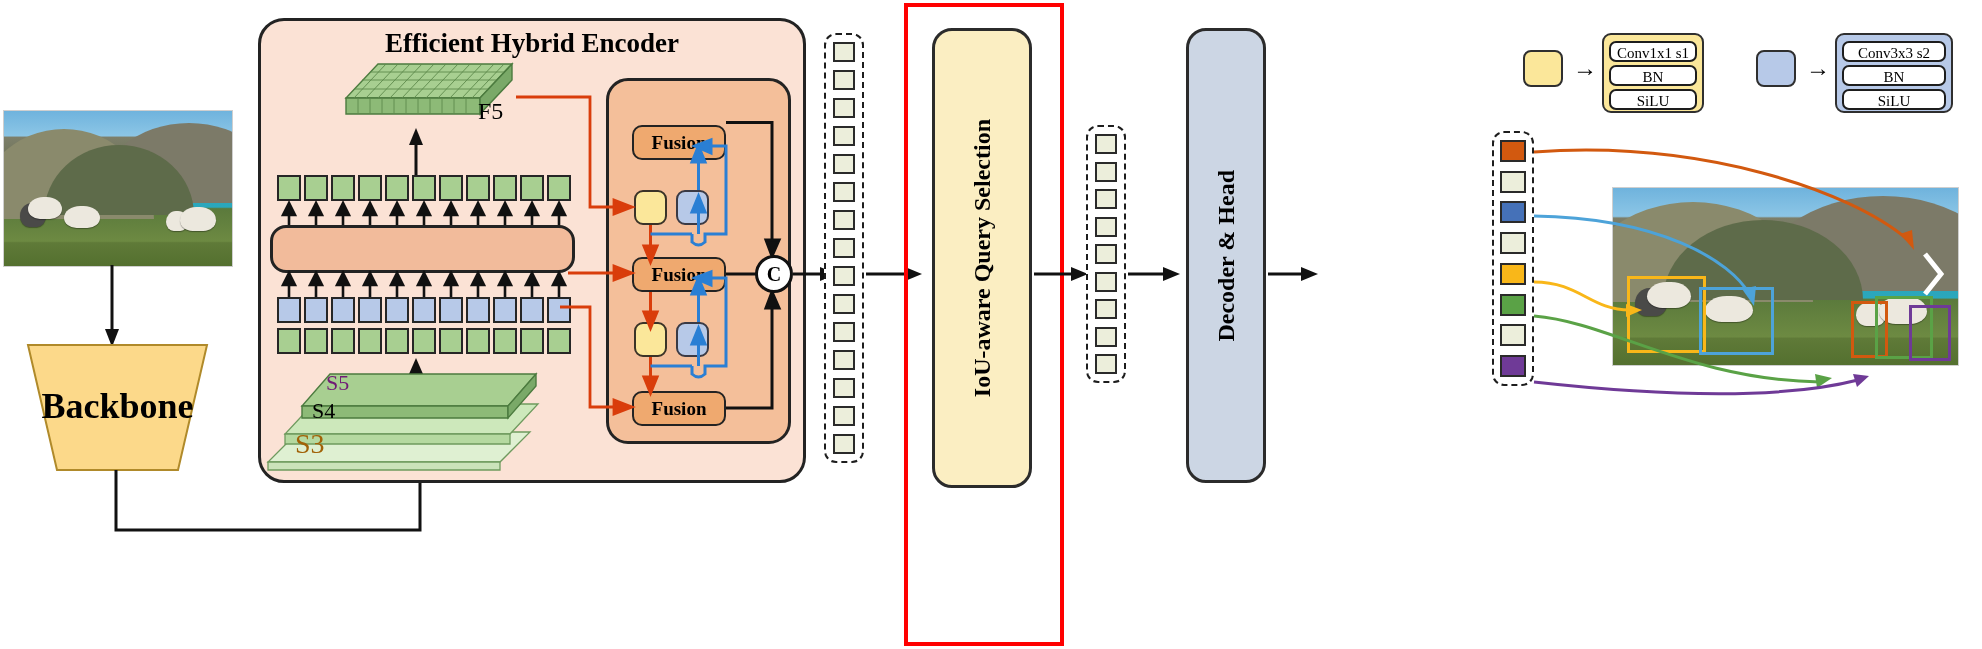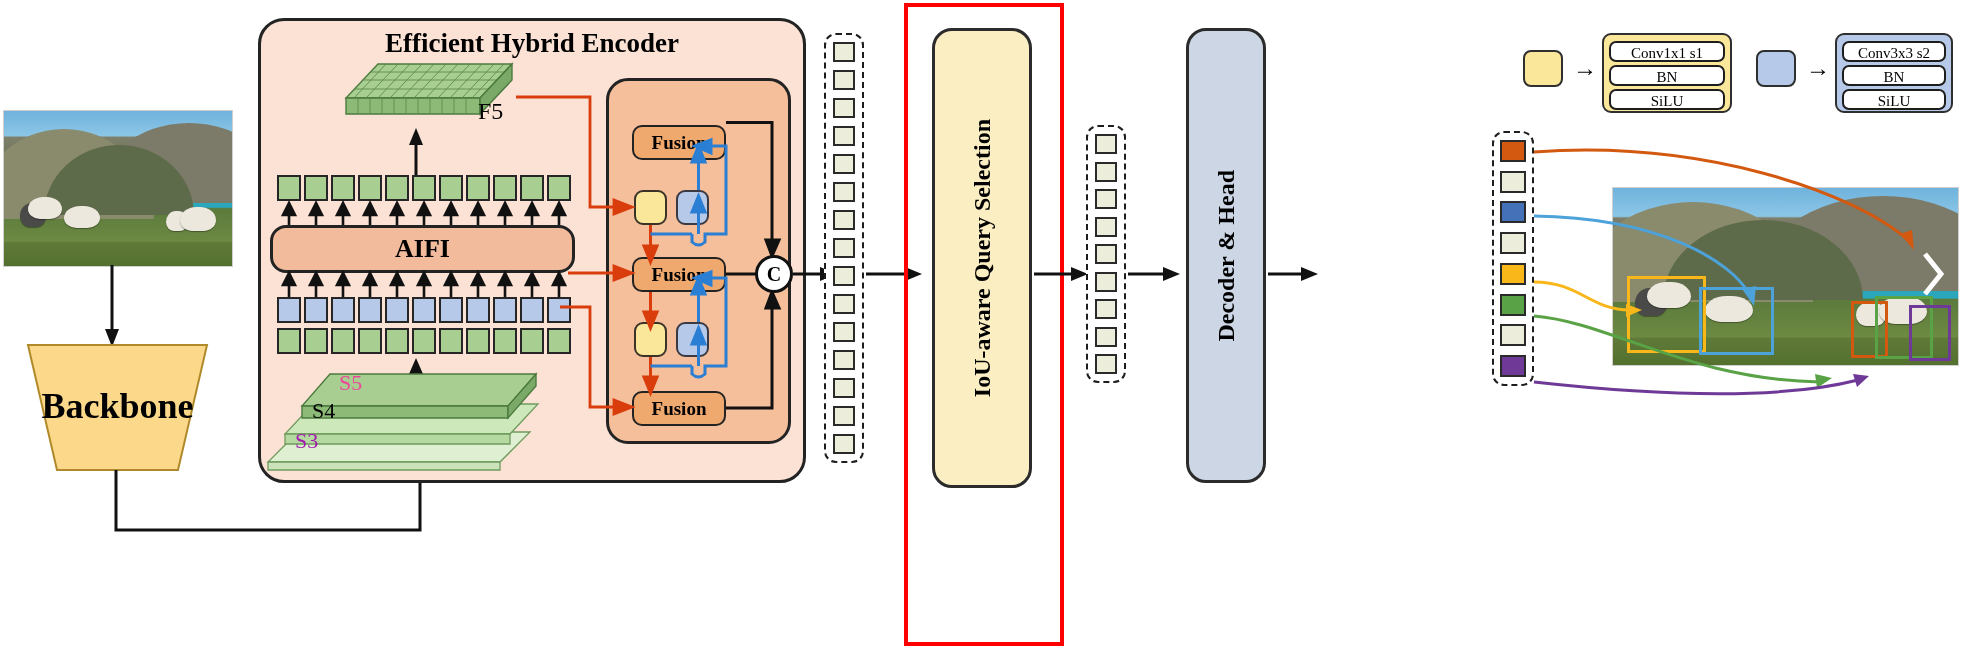--- a/index.html
+++ b/index.html
@@ -285,21 +285,20 @@
       <line x1="228" y1="24" x2="228" y2="9"></line>
         <polygon points="228,0 222,12 234,12"></polygon>
       <line x1="255" y1="24" x2="255" y2="9"></line>
         <polygon points="255,0 249,12 261,12"></polygon>
       <line x1="282" y1="24" x2="282" y2="9"></line>
         <polygon points="282,0 276,12 288,12"></polygon>
     </g>
   </svg>
 
   <div class="abs aifi-box" style="left:270px; top:225px; width:305px; height:48px;"></div>
-  <div class="abs label" style="left:270px; top:234px; width:305px; text-align:center; font-size:26px;">AIFI</div>
 
   <svg class="abs" style="left:277px; top:273px; width:300px; height:24px;">
     <g stroke="#111" stroke-width="2.6" fill="#111">
       <line x1="12" y1="24" x2="12" y2="9"></line>
         <polygon points="12,0 6,12 18,12"></polygon>
       <line x1="39" y1="24" x2="39" y2="9"></line>
         <polygon points="39,0 33,12 45,12"></polygon>
       <line x1="66" y1="24" x2="66" y2="9"></line>
         <polygon points="66,0 60,12 72,12"></polygon>
       <line x1="93" y1="24" x2="93" y2="9"></line>
@@ -359,23 +358,23 @@
     <polygon points="30,70 262,70 232,100 0,100" fill="#dff0d2" stroke="#6f9a5e" stroke-width="1.3"></polygon>
     <polygon points="0,100 232,100 232,108 0,108" fill="#cbe3ba" stroke="#6f9a5e" stroke-width="1.3"></polygon>
 
     <polygon points="45,42 270,42 242,72 17,72" fill="#cde8bb" stroke="#6f9a5e" stroke-width="1.3"></polygon>
     <polygon points="17,72 242,72 242,82 17,82" fill="#b5d9a0" stroke="#6f9a5e" stroke-width="1.3"></polygon>
 
     <polygon points="62,12 268,12 240,44 34,44" fill="#a8cf91" stroke="#4c7b3f" stroke-width="1.4"></polygon>
     <polygon points="34,44 240,44 240,56 34,56" fill="#8dba77" stroke="#4c7b3f" stroke-width="1.4"></polygon>
     <polygon points="240,44 268,12 268,24 240,56" fill="#7aa968" stroke="#4c7b3f" stroke-width="1.4"></polygon>
   </svg>
-  <div class="abs" style="left:326px; top:370px; font-size:22px; color:#ec4899;margin-left:13px;">S5</div>
+  <div class="abs" style="left:326px; top:370px; font-size:22px; color:#701a75;">S5</div>
   <div class="abs" style="left:312px; top:398px; font-size:22px; color:#000;">S4</div>
-  <div class="abs" style="left:295px; top:428px; font-size:22px; color:#a21caf;">S3</div>
+  <div class="abs" style="left:295px; top:428px; font-size:28px; color:#a16207;">S3</div>
 
   <div class="abs ccfm-box" style="left:606px; top:78px; width:185px; height:366px;"></div>
 
   <div class="abs fusion-box" style="left:632px; top:125px; width:94px; height:35px;">
     <span class="label" style="font-size:19px;">Fusion</span>
   </div>
   <div class="abs fusion-box" style="left:632px; top:257px; width:94px; height:35px;">
     <span class="label" style="font-size:19px;">Fusion</span>
   </div>
   <div class="abs fusion-box" style="left:632px; top:391px; width:94px; height:35px;">
@@ -558,21 +557,21 @@
     <path d="M 14 152 C 60 152 70 180 110 180" stroke="#f9b719" stroke-width="3" fill="none"></path>
     <polygon points="122,180 106,174 106,187" fill="#f9b719"></polygon>
     <path d="M 14 186 C 90 192 170 250 300 252" stroke="#5aa246" stroke-width="3" fill="none"></path>
     <polygon points="312,248 295,244 297,258" fill="#5aa246"></polygon>
     <path d="M 14 252 C 140 266 260 270 338 250" stroke="#6f3a97" stroke-width="3" fill="none"></path>
     <polygon points="349,246 333,244 337,257" fill="#6f3a97"></polygon>
   </svg>
 
   <div class="abs swatch" style="left:1523px; top:50px; width:40px; height:37px; background:#fbe79a;"></div>
   <div class="abs" style="left:1573px; top:55px; font-size:24px; font-weight:bold; color:#000;">→</div>
-  <div class="abs legend-stack yellow" style="left:1602px; top:33px; width:130px; height:80px;">
+  <div class="abs legend-stack yellow" style="left:1602px; top:33px; width:102px; height:80px;">
     <div class="legend-row">Conv1x1 s1</div>
     <div class="legend-row">BN</div>
     <div class="legend-row">SiLU</div>
   </div>
 
   <div class="abs swatch" style="left:1756px; top:50px; width:40px; height:37px; background:#b7c9e8;"></div>
   <div class="abs" style="left:1806px; top:55px; font-size:24px; font-weight:bold; color:#000;">→</div>
   <div class="abs legend-stack blue" style="left:1835px; top:33px; width:118px; height:80px;">
     <div class="legend-row">Conv3x3 s2</div>
     <div class="legend-row">BN</div>

